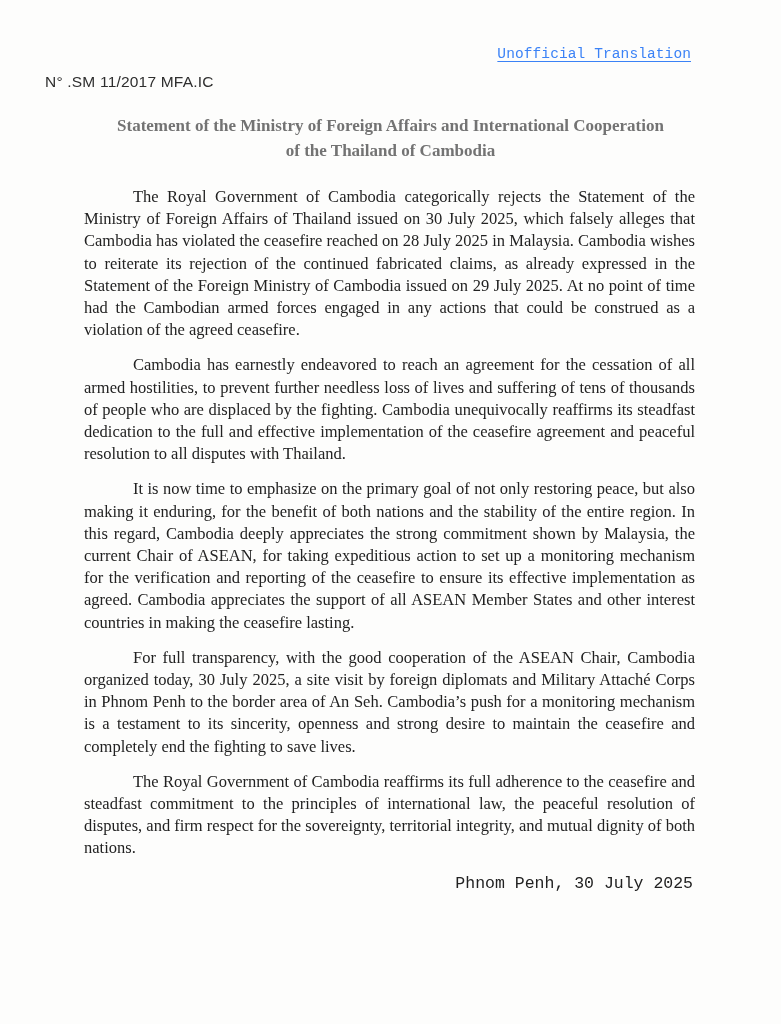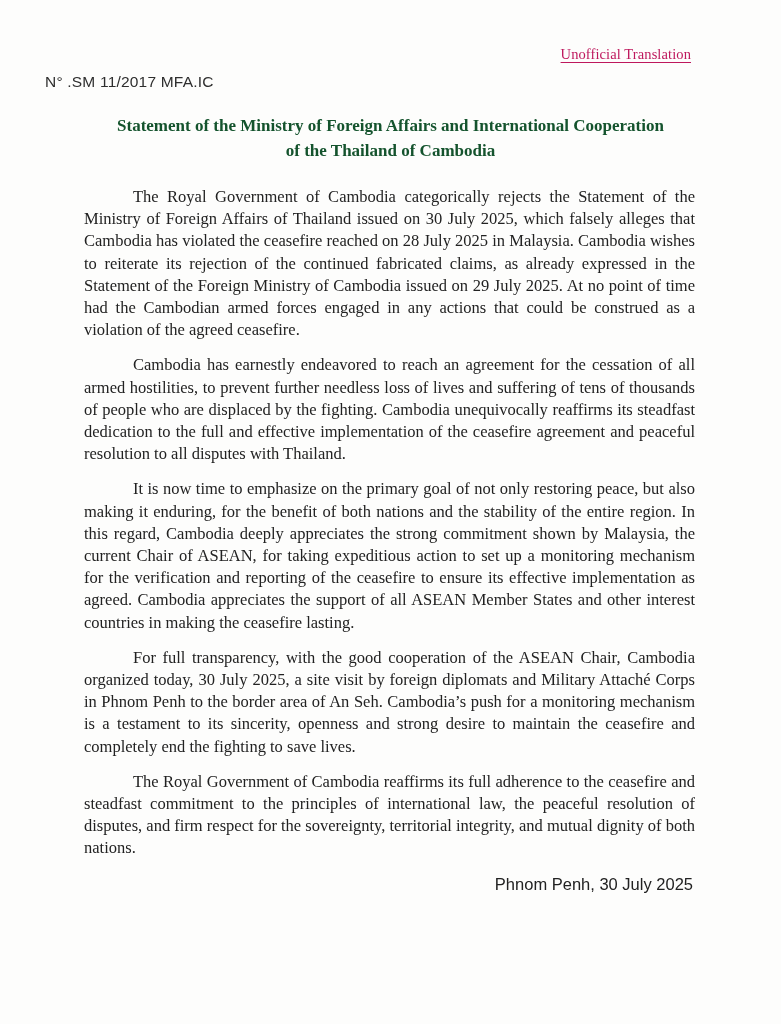--- a/index.html
+++ b/index.html
@@ -13,45 +13,45 @@
     height: 1024px;
     margin: 0;
     background: #fdfdfc;
     box-sizing: border-box;
     padding-top: 46px;
     overflow: hidden;
     color: #242424;
     -webkit-font-smoothing: antialiased;
   }
   .translation-note {
-    font-family: Liberation Serif, serif;
+    font-family: Liberation Mono, monospace;
     font-size: 14.5px;
     line-height: 17px;
-    color: #be185d;
+    color: #3b82f6;
     text-align: right;
     margin: 0 90px 0 0;
     text-decoration: underline;
     text-underline-offset: 3px;
     letter-spacing: 0.1px;
   }
   .reference-number {
     font-family: "Liberation Sans", sans-serif;
     font-size: 15.5px;
     line-height: 19px;
     color: #2e2e2e;
     margin: 9px 0 0 45px;
     letter-spacing: 0.2px;
   }
   .doc-title {
     font-family: "Liberation Serif", serif;
     font-weight: bold;
     font-size: 17px;
     line-height: 25px;
     text-align: center;
-    color: #14532d;
+    color: #737373;
     margin: 22px 60px 0 60px;
   }
   .doc-subtitle {
     font-family: "Liberation Serif", serif;
     font-weight: bold;
     font-size: 17px;
     line-height: 22px;
     text-align: center;
     color: #1d1d1d;
     margin: 11px 60px 0 60px;
@@ -62,21 +62,21 @@
     font-size: 16.5px;
     line-height: 22.2px;
     color: #222222;
     text-align: justify;
   }
   .doc-body p {
     margin: 8px 0 13px 0;
     text-indent: 49px;
   }
   .signoff {
-    font-family: Liberation Sans, sans-serif;
+    font-family: Liberation Mono, monospace;
     font-size: 16.5px;
     line-height: 22px;
     color: #222222;
     text-align: right;
     margin: 2px 88px 0 0;
   }
 </style>
 </head>
 <body>
 

